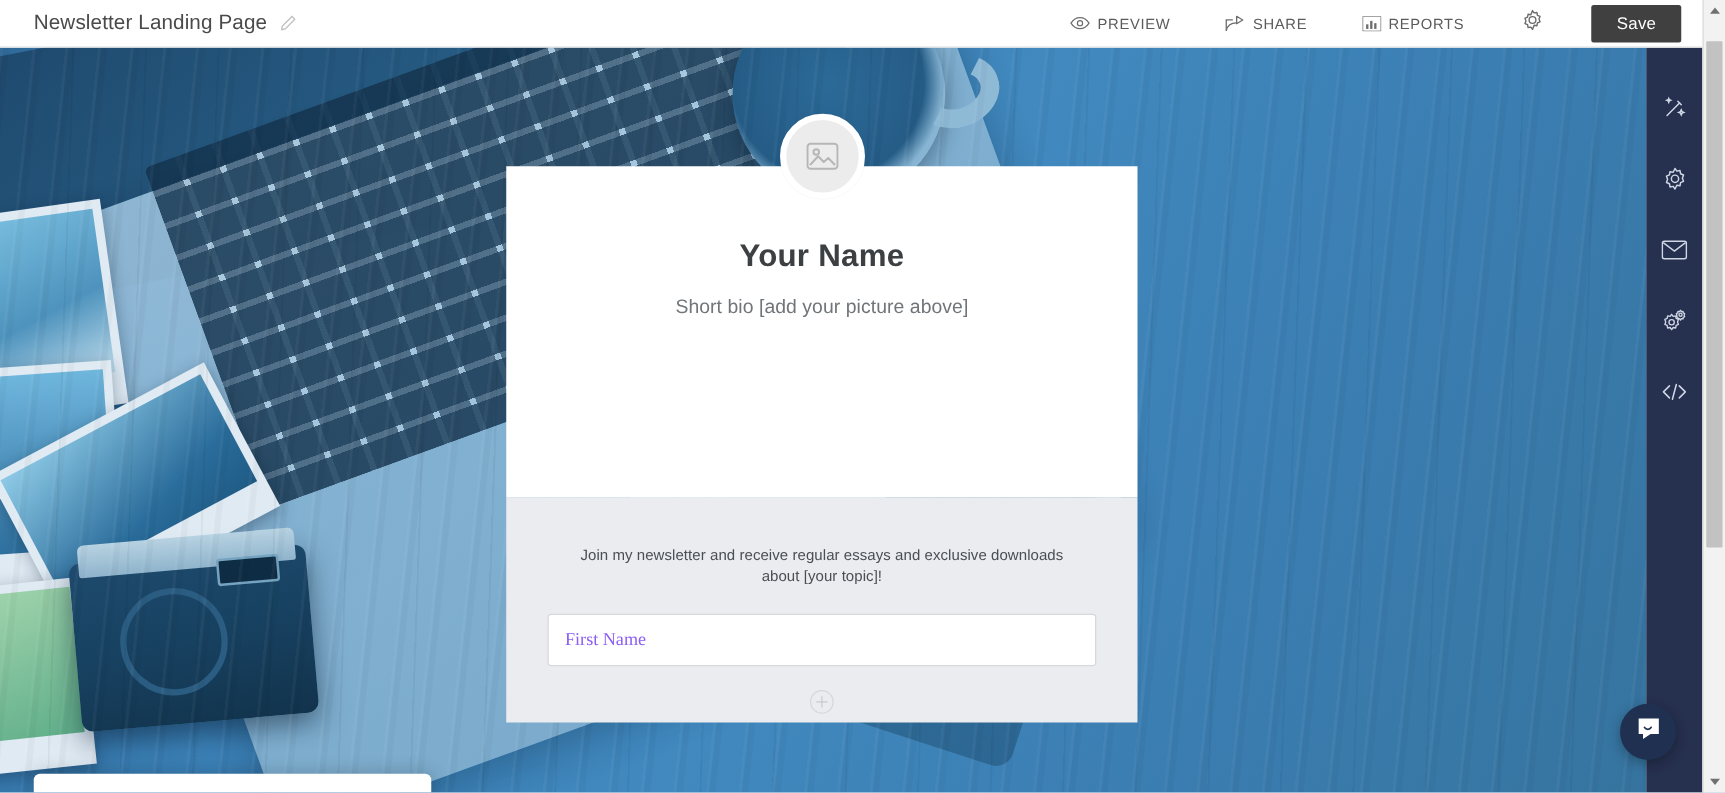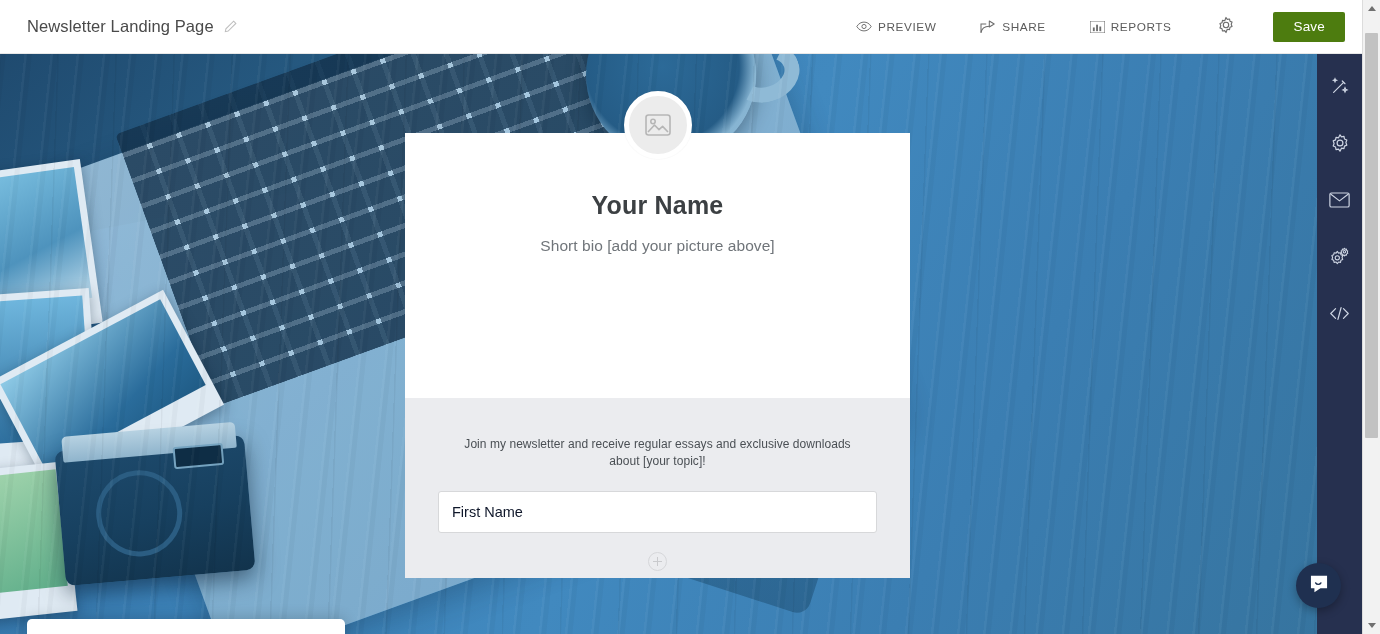--- a/index.html
+++ b/index.html
@@ -8,21 +8,21 @@
     width: 1380px; height: 634px;
     overflow: hidden;
     font-family: "Liberation Sans", sans-serif;
     background: #ffffff;
   }
   .app { position: relative; width: 1380px; height: 634px; overflow: hidden; }
 
   
   .topbar {
     position: absolute; top: 0; left: 0;
-    width: 1362px; height: 54px;
+    width: 1362px; height: 38px;
     background: #ffffff;
     display: flex; align-items: center;
     border-bottom: 1px solid #e8e8e8;
     z-index: 40;
   }
   .page-title-wrap { display: flex; align-items: center; margin-left: 27px; gap: 9px; }
   .page-title {
     font-size: 16.5px; color: #4a4a4a; font-weight: 400; letter-spacing: .1px;
     white-space: nowrap;
   }
@@ -212,22 +212,23 @@
   }
   .join-text {
     text-align: center; font-size: 12px; color: #4a4f54;
     line-height: 1.38; letter-spacing: .05px; padding: 10px 12px 0;
   }
   .field {
     margin-top: 22px;
     height: 42px; background: #fff;
     border: 1px solid #d7d8da; border-radius: 3px;
     display: flex; align-items: center; padding: 0 13px;
-    font-size: 14.5px; color: #0f172a;
+    font-size: 14.5px; color: #8b5cf6;
     cursor: text;
+    font-family: Liberation Serif, serif;
   }
   .field:first-of-type { margin-top: 32px; }
   .plus-divider {
     position: relative; height: 34px; margin-top: 11px;
     display: flex; align-items: center; justify-content: center;
   }
   .plus-divider .circ {
     position: relative; width: 19px; height: 19px; border-radius: 50%;
     border: 1px solid #d6d7da; background: #ebecef;
     display: flex; align-items: center; justify-content: center;
@@ -353,21 +354,21 @@
 
       <div class="tb-gear">
         <span>
           <svg viewBox="0 0 20 20" width="18" height="18" fill="none" stroke="#6d6d6d" stroke-width="1.25">
             <circle cx="10" cy="10" r="3"></circle>
             <path d="M10 1.6l1.4 2.1 2.5-.4.5 2.5 2.3 1-.9 2.4.9 2.4-2.3 1-.5 2.5-2.5-.4L10 18.4l-1.4-2.1-2.5.4-.5-2.5-2.3-1 .9-2.4-.9-2.4 2.3-1 .5-2.5 2.5.4z" stroke-linejoin="round"></path>
           </svg>
         </span>
       </div>
 
-      <button class="save-btn" style="background: #4d7c0f;">Save</button>
+      <button class="save-btn" style="background: #404040;">Save</button>
     </div>
   </div>
 
   <div class="canvas">
     <div class="bg-photo">
       <div class="bg-laptop-screen"></div>
       <div class="bg-laptop-body"></div>
       <div class="bg-keys"></div>
       <div class="bg-trackpad"></div>
       <div class="polaroid p1">

